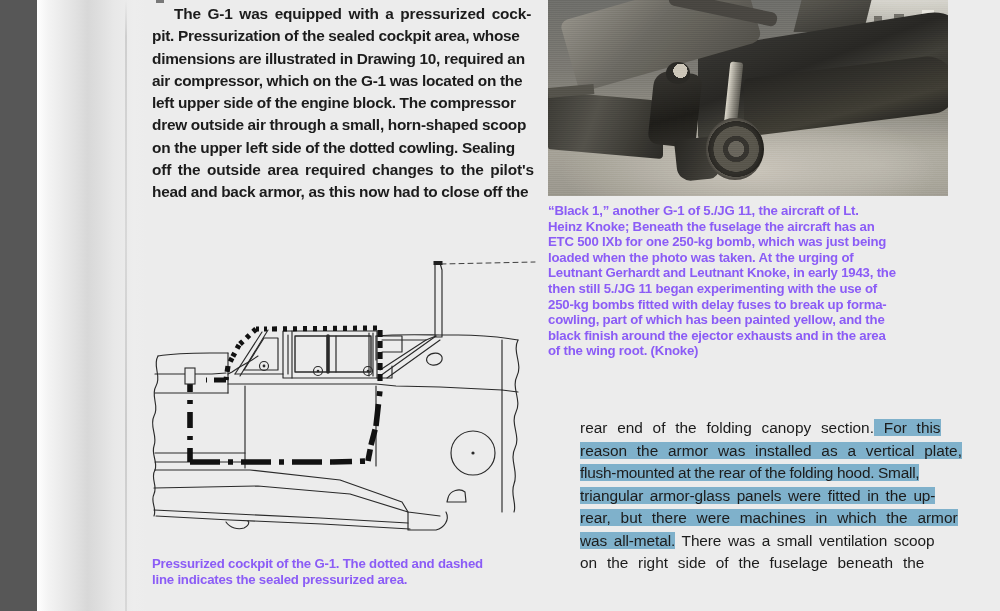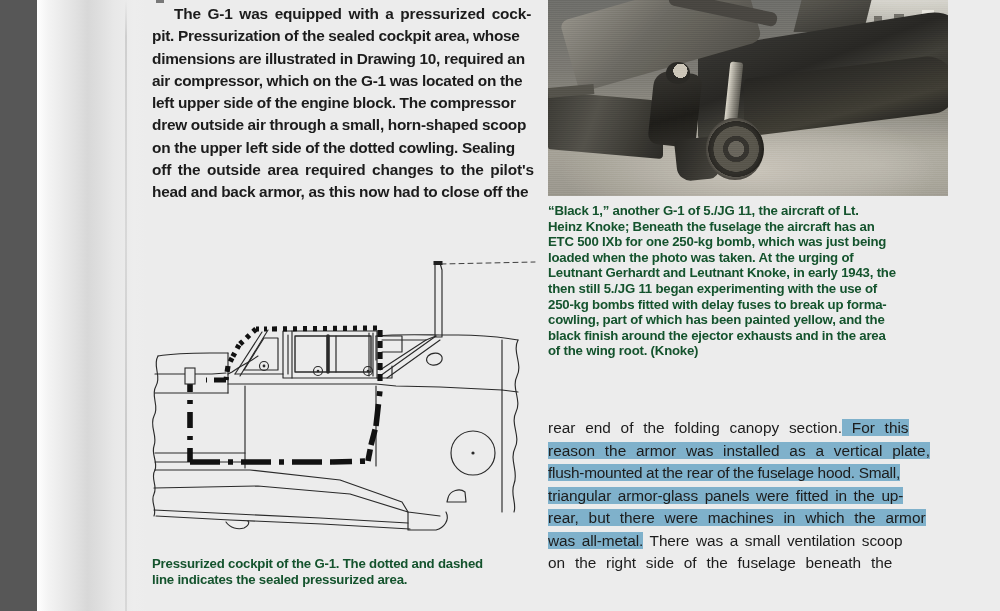--- a/index.html
+++ b/index.html
@@ -91,21 +91,21 @@
     background: #3a3a3a;
     opacity: .65;
   }
 
   
   .caption {
     font-family: "Liberation Sans", sans-serif;
     font-weight: bold;
     font-size: 13.2px;
     line-height: 15.6px;
-    color: #14532d;
+    color: #8b5cf6;
     letter-spacing: -0.2px;
   }
   .caption p { margin: 0; }
 
   
   .photo-wrap {
     position: absolute;
     left: 548px; top: 0;
     width: 400px; height: 196px;
     overflow: hidden;
@@ -257,20 +257,21 @@
     left: 548px; top: 417px;
     width: 400px;
   }
   .just-line {
     display: block;
     font-size: 15.4px;
     line-height: 22.5px;
     color: #1c1c1c;
     white-space: nowrap;
     letter-spacing: -0.1px;
+    margin-left: 32px;
   }
   .hl { background: #7fb1cb; }
 
   
   .sp-wide { letter-spacing: 0px; word-spacing: 5.5px; }
   .sp-med  { word-spacing: 2.5px; }
   .sp-tight { word-spacing: -0.2px; letter-spacing: -0.25px; }
 
   
   .drawing {
@@ -349,21 +350,21 @@
       <p>of the wing root. (Knoke)</p>
     </div>
   </div>
 
   <div class="lower-right">
 
     <div class="just-line sp-wide"><span>rear  end  of  the  folding  canopy  section.</span><span class="hl"> For  this</span></div>
 
     <div class="just-line sp-wide"><span class="hl">reason  the  armor  was  installed  as  a  vertical  plate,</span></div>
 
-    <div class="just-line sp-tight"><span class="hl">flush-mounted at the rear of the fuselage hood. Small,</span></div>
+    <div class="just-line sp-tight"><span class="hl">flush-mounted at the rear of the folding hood. Small,</span></div>
 
     <div class="just-line sp-med"><span class="hl">triangular armor-glass panels were fitted in the up-</span></div>
 
 
     <div class="just-line sp-wide"><span class="hl">rear,  but  there  were  machines  in  which  the  armor</span></div>
 
     <div class="just-line sp-med"><span class="hl">was all-metal.</span><span> There was a small ventilation scoop</span></div>
 
     <div class="just-line sp-wide"><span>on  the  right  side  of  the  fuselage  beneath  the</span></div>
 

